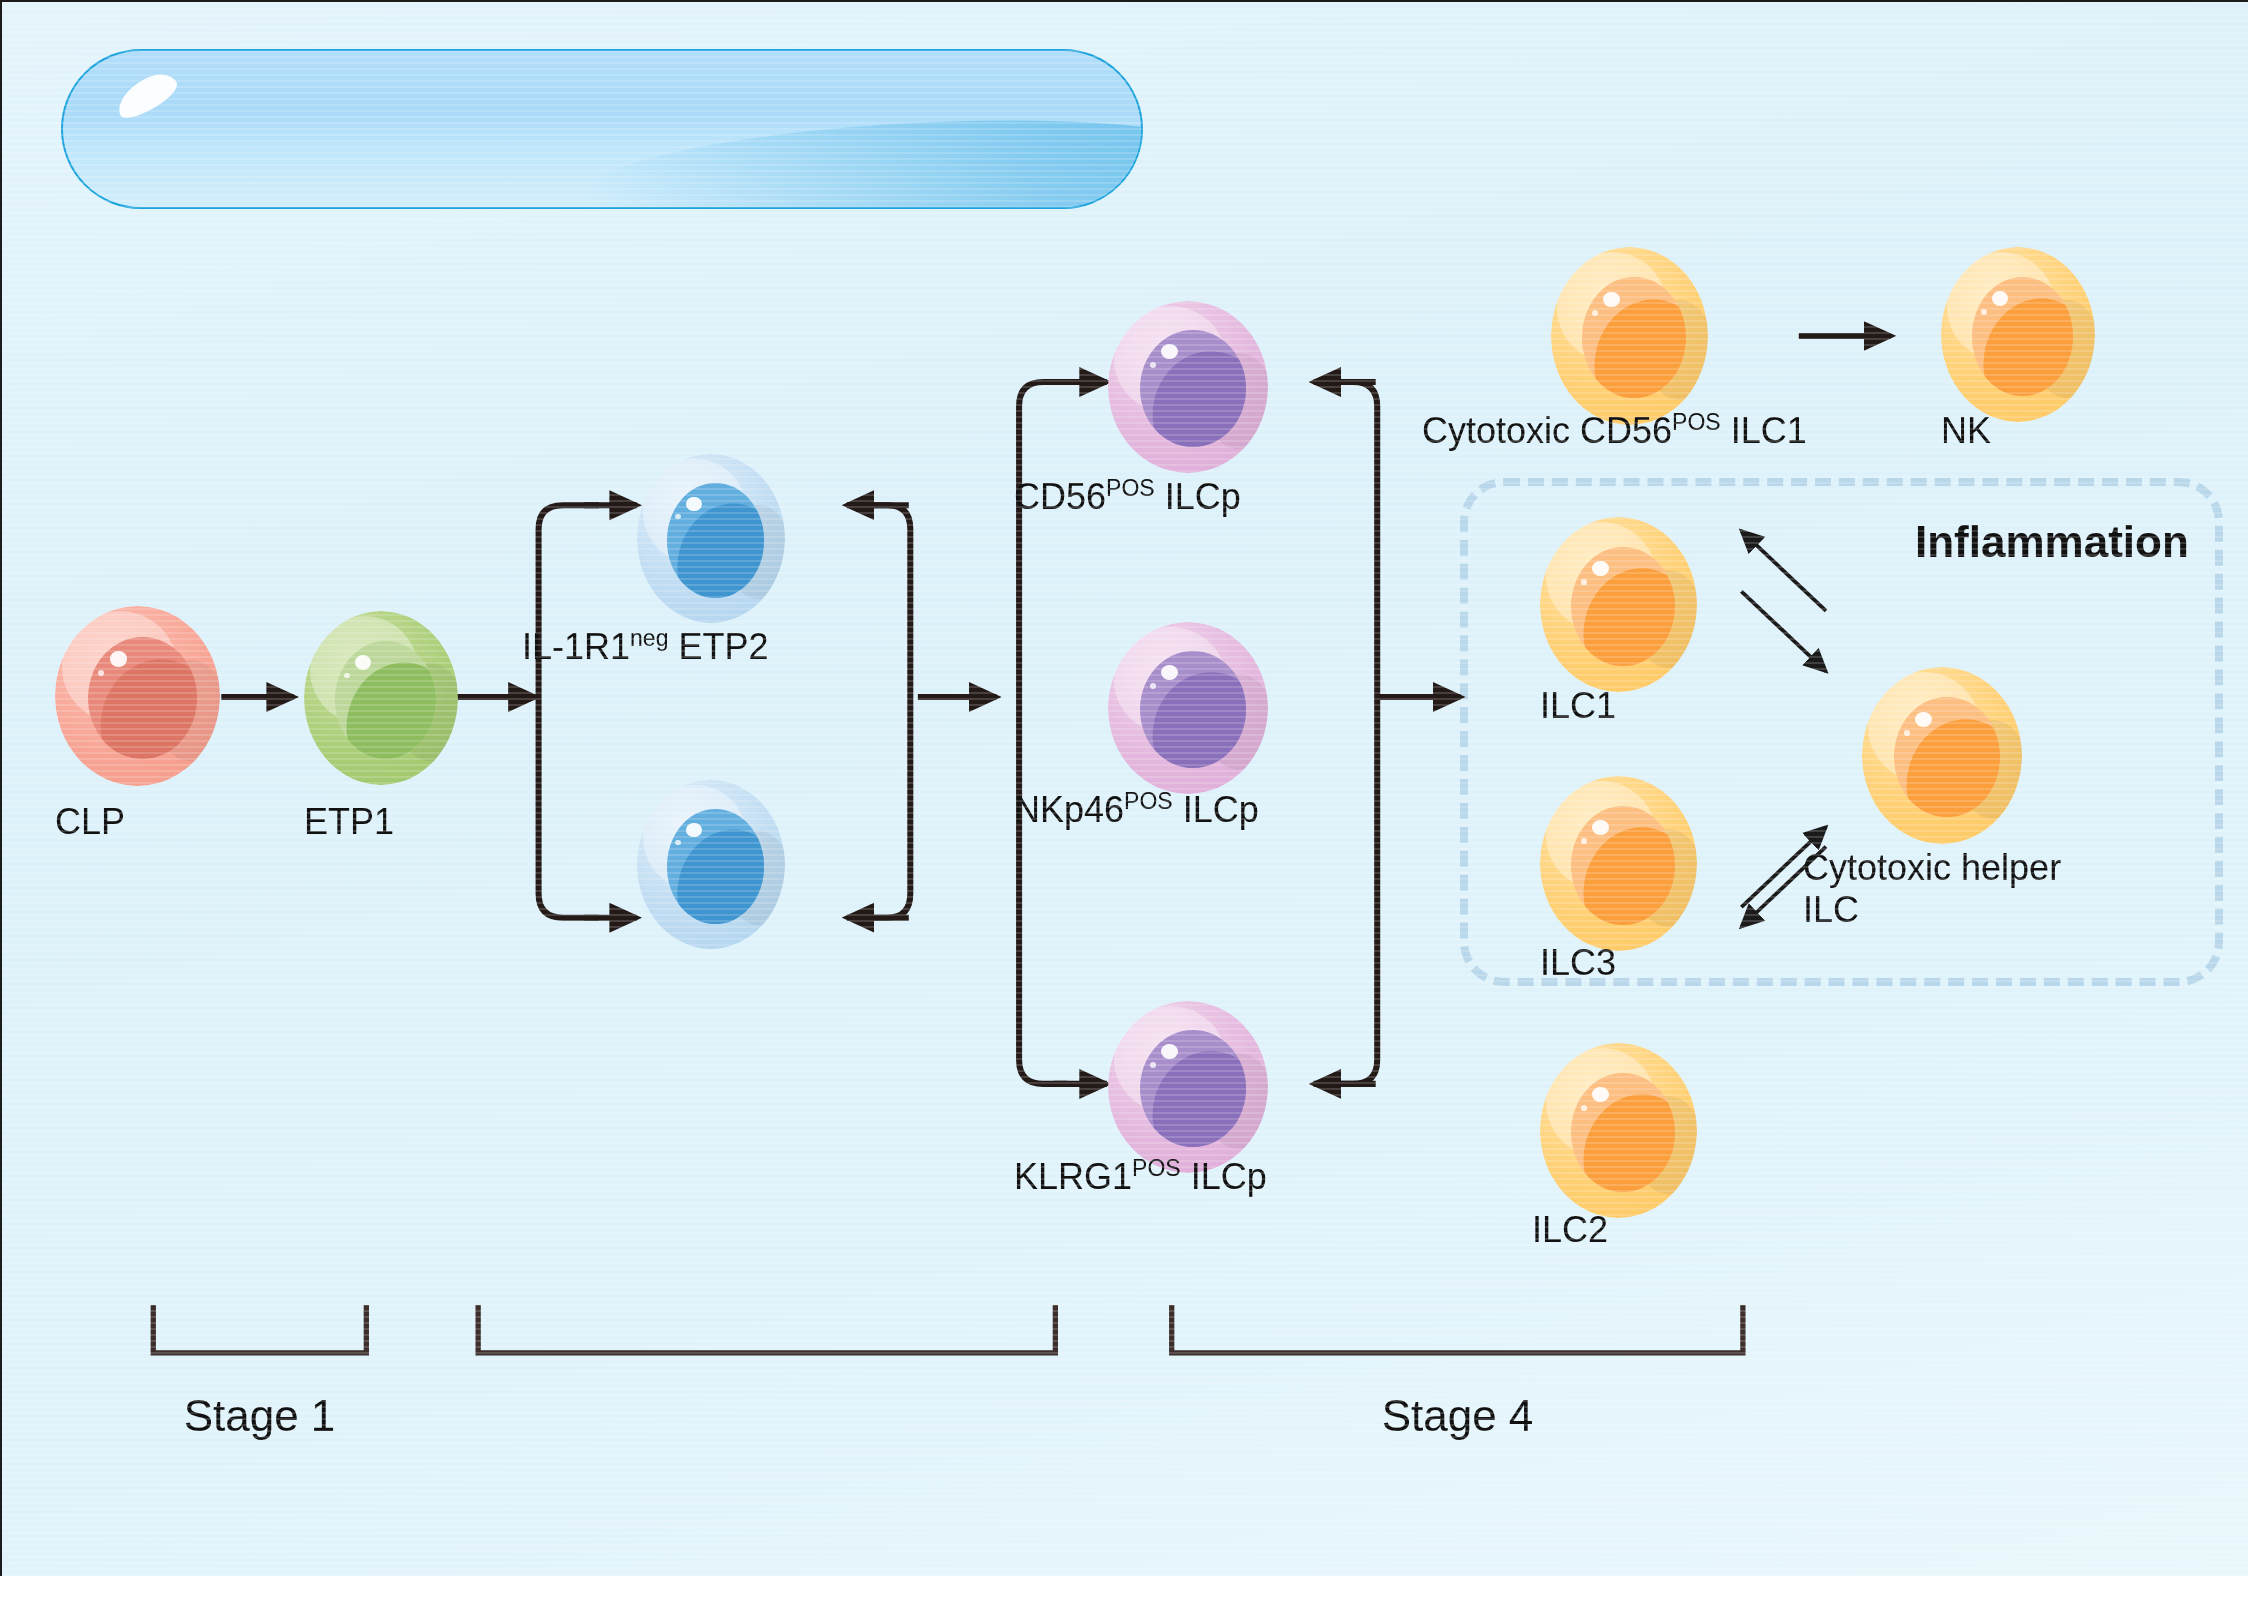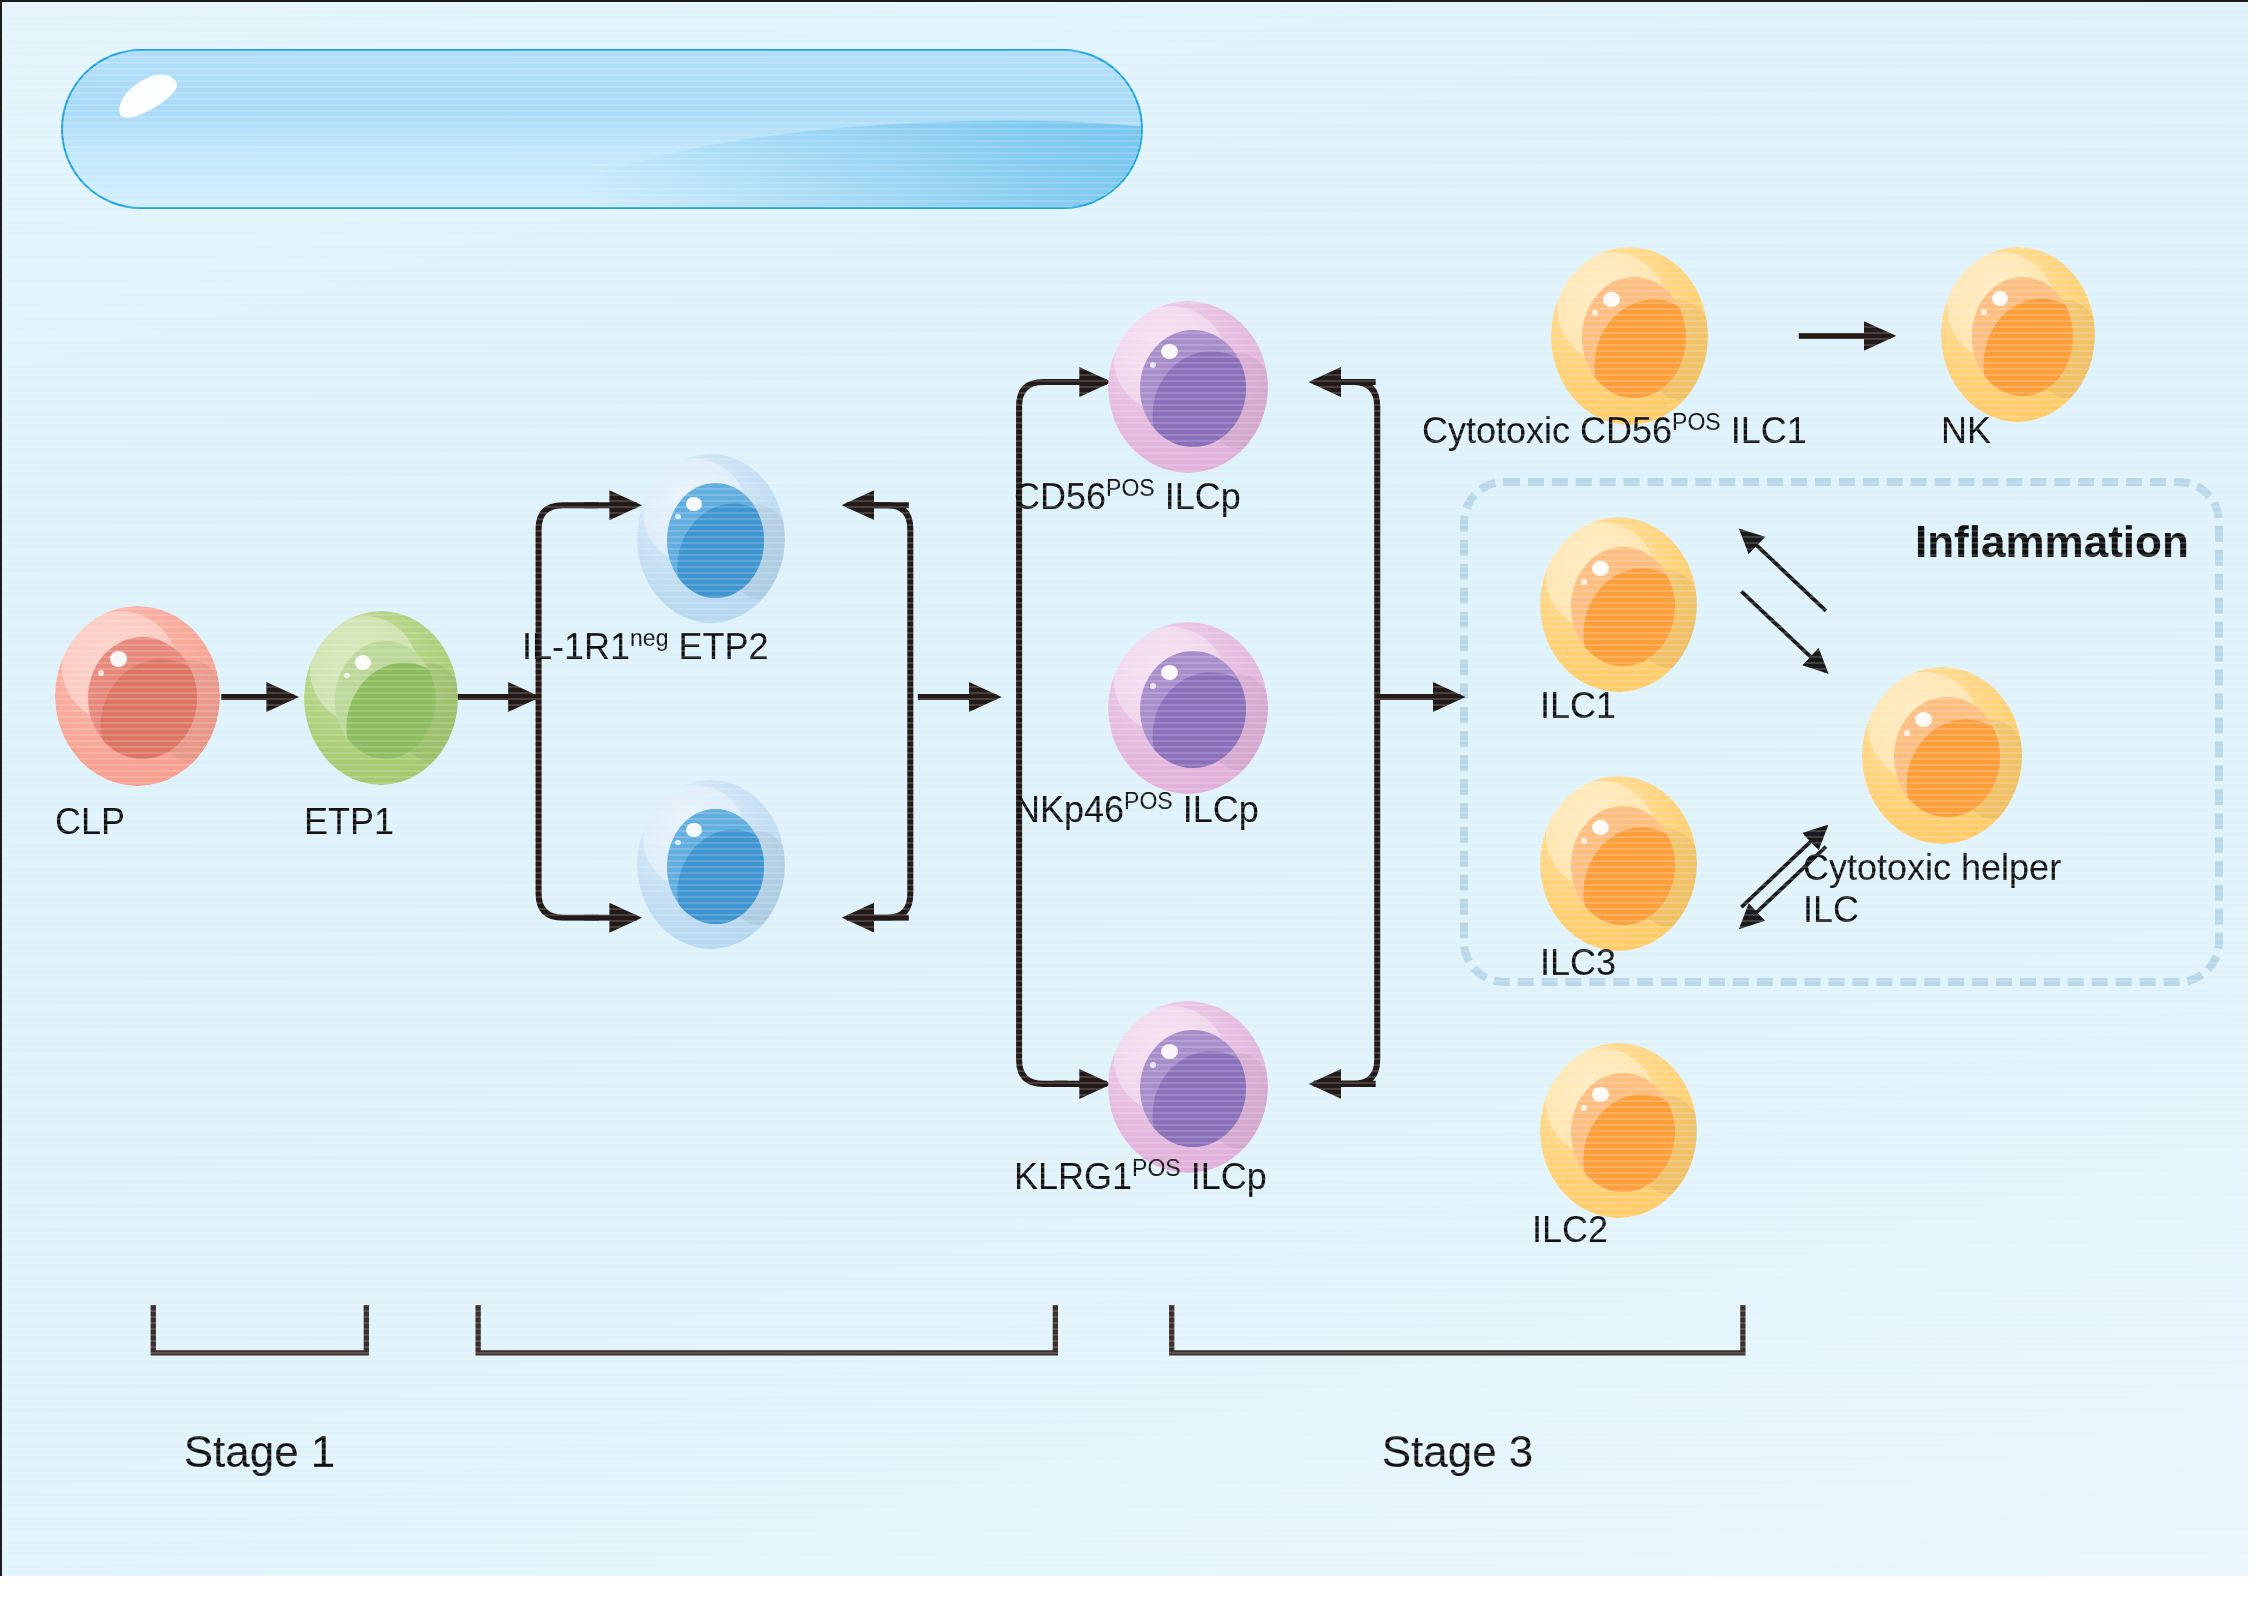--- a/index.html
+++ b/index.html
@@ -190,21 +190,20 @@
     pointer-events: none;
   }
 
   
   .stage-label {
     position: absolute;
     font-size: 44px;
     color: #111111;
     white-space: nowrap;
     text-align: center;
-    margin-top: 36px;
   }
 </style>
 </head>
 <body>
 
 <div id="figure">
 
   <div class="title-pill">
     <div class="sheen-wave"></div>
     <div class="gloss"></div>
@@ -416,16 +415,16 @@
       <div class="lobe"></div>
     <div class="nucleus">
         <div class="crescent"></div>
         <div class="spec"></div>
         <div class="spec2"></div>
       </div>
   </div>
   <div class="label" style="left:1530px; top:1207px; width:157px;">ILC2</div>
 
   <div class="stage-label" style="left:151px; top:1389px; width:213px;">Stage 1</div>
-  <div class="stage-label" style="left:1170px; top:1389px; width:571px;">Stage 3</div>
+  <div class="stage-label" style="left:1170px; top:1389px; width:571px;">Stage 4</div>
 
 </div>
 
 
 </body></html>

